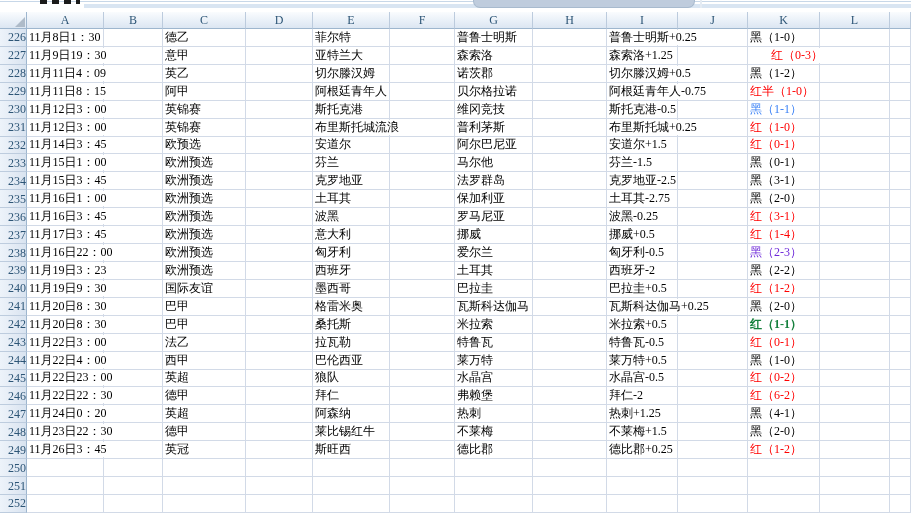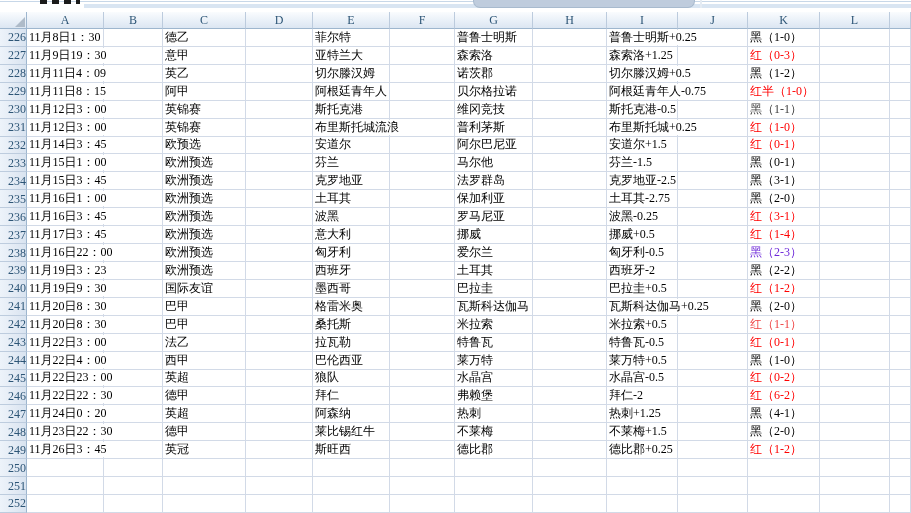--- a/index.html
+++ b/index.html
@@ -130,21 +130,21 @@
       <div class="cell"></div>
       <div class="cell">
         <span class="cv">森索洛</span>
       </div>
       <div class="cell"></div>
       <div class="cell">
         <span class="cv">森索洛+1.25</span>
       </div>
       <div class="cell"></div>
       <div class="cell">
-        <span class="cv" style="color: rgb(255, 0, 0);">红（0-3）</span>
+        <span class="cv" style="color: rgb(255, 0, 0); margin-left: 21px;">红（0-3）</span>
       </div>
       <div class="cell"></div>
       <div class="cell"></div>
       <div class="rowhdr">228</div>
       <div class="cell">
         <span class="cv">11月11日4：09</span>
       </div>
       <div class="cell"></div>
       <div class="cell">
         <span class="cv">英乙</span>
@@ -208,21 +208,21 @@
       <div class="cell"></div>
       <div class="cell">
         <span class="cv">维冈竞技</span>
       </div>
       <div class="cell"></div>
       <div class="cell">
         <span class="cv">斯托克港-0.5</span>
       </div>
       <div class="cell"></div>
       <div class="cell">
-        <span class="cv" style="color: #404040;">黑（1-1）</span>
+        <span class="cv" style="color: #3b82f6;">黑（1-1）</span>
       </div>
       <div class="cell"></div>
       <div class="cell"></div>
       <div class="rowhdr">231</div>
       <div class="cell">
         <span class="cv">11月12日3：00</span>
       </div>
       <div class="cell"></div>
       <div class="cell">
         <span class="cv">英锦赛</span>
@@ -520,21 +520,21 @@
       <div class="cell"></div>
       <div class="cell">
         <span class="cv">米拉索</span>
       </div>
       <div class="cell"></div>
       <div class="cell">
         <span class="cv">米拉索+0.5</span>
       </div>
       <div class="cell"></div>
       <div class="cell">
-        <span class="cv" style="color: #ef4444;">红（1-1）</span>
+        <span class="cv" style="color: #15803d; font-weight: bold;">红（1-1）</span>
       </div>
       <div class="cell"></div>
       <div class="cell"></div>
       <div class="rowhdr">243</div>
       <div class="cell">
         <span class="cv">11月22日3：00</span>
       </div>
       <div class="cell"></div>
       <div class="cell">
         <span class="cv">法乙</span>

